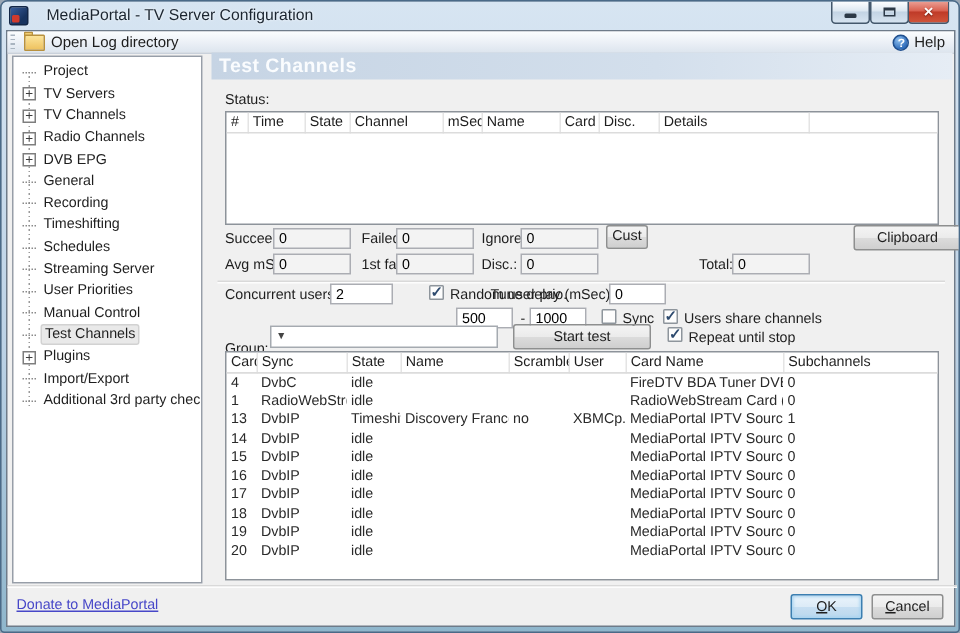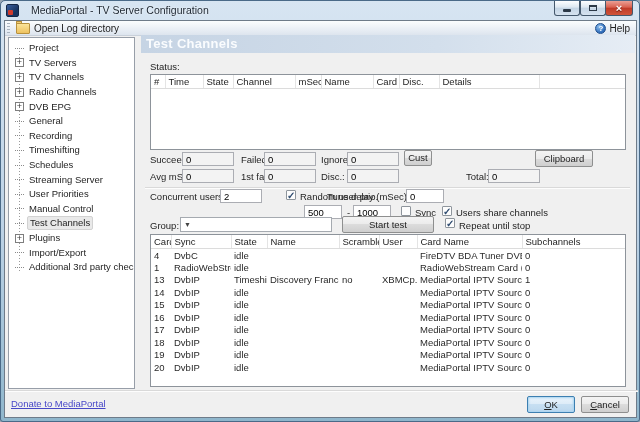--- a/index.html
+++ b/index.html
@@ -237,21 +237,21 @@
 
     <div class="lbl" style="left:145px;top:133px">Succeeded:</div>
     <input class="tb ro" style="left: 177px; top: 131px; width: 52px;" readonly="" value="0">
     <div class="lbl" style="left:236px;top:133px">Failed:</div>
     <input class="tb ro" style="left: 259px; top: 131px; width: 52px;" readonly="" value="0">
     <div class="lbl" style="left:316px;top:133px">Ignored:</div>
     <input class="tb ro" style="left: 342px; top: 131px; width: 52px;" readonly="" value="0">
     <div class="btn" style="left:399px;top:129px;width:28px;height:16px;line-height:14px">
         <span>Cust</span>
       </div>
-    <div class="btn" style="left:530px;top:129px;width:58px;height:17px;line-height:15px">
+    <div class="btn" style="left:564px;top:129px;width:72px;height:17px;line-height:15px">
         <span>Clipboard</span>
       </div>
 
     <div class="lbl" style="left:145px;top:150px">Avg mSec:</div>
     <input class="tb ro" style="left: 177px; top: 148px; width: 52px;" readonly="" value="0">
     <div class="lbl" style="left:236px;top:150px">1st fail:</div>
     <input class="tb ro" style="left: 259px; top: 148px; width: 52px;" readonly="" value="0">
     <div class="lbl" style="left:316px;top:150px">Disc.:</div>
     <input class="tb ro" style="left: 342px; top: 148px; width: 52px;" readonly="" value="0">
     <div class="lbl" style="left:461px;top:150px">Total:</div>
@@ -267,21 +267,21 @@
     <input class="tb" style="left: 401px; top: 168px; width: 38px;" value="0">
 
     <input class="tb" style="left: 299px; top: 184px; width: 38px;" value="500">
     <div class="lbl" style="left:342px;top:186px">-</div>
     <input class="tb" style="left: 348px; top: 184px; width: 38px;" value="1000">
     <span class="cb" style="left:396px;top:185px"></span>
     <div class="lbl" style="left:410px;top:186px">Sync</div>
     <span class="cb checked" style="left:437px;top:185px">✓</span>
     <div class="lbl" style="left:451px;top:186px">Users share channels</div>
 
-    <div class="lbl" style="left:145px;top:199px">Group:</div>
+    <div class="lbl" style="left:145px;top:206px">Group:</div>
     <div class="combo" style="left:175px;top:196px;width:152px">
       <span class="combo-arrow">▼</span>
     </div>
     <div class="btn" style="left:337px;top:195px;width:92px;height:17px;line-height:15px">
         <span>Start test</span>
       </div>
     <span class="cb checked" style="left:440px;top:197px">✓</span>
     <div class="lbl" style="left:454px;top:199px">Repeat until stop</div>
 
     <div class="lv channels-lv">

